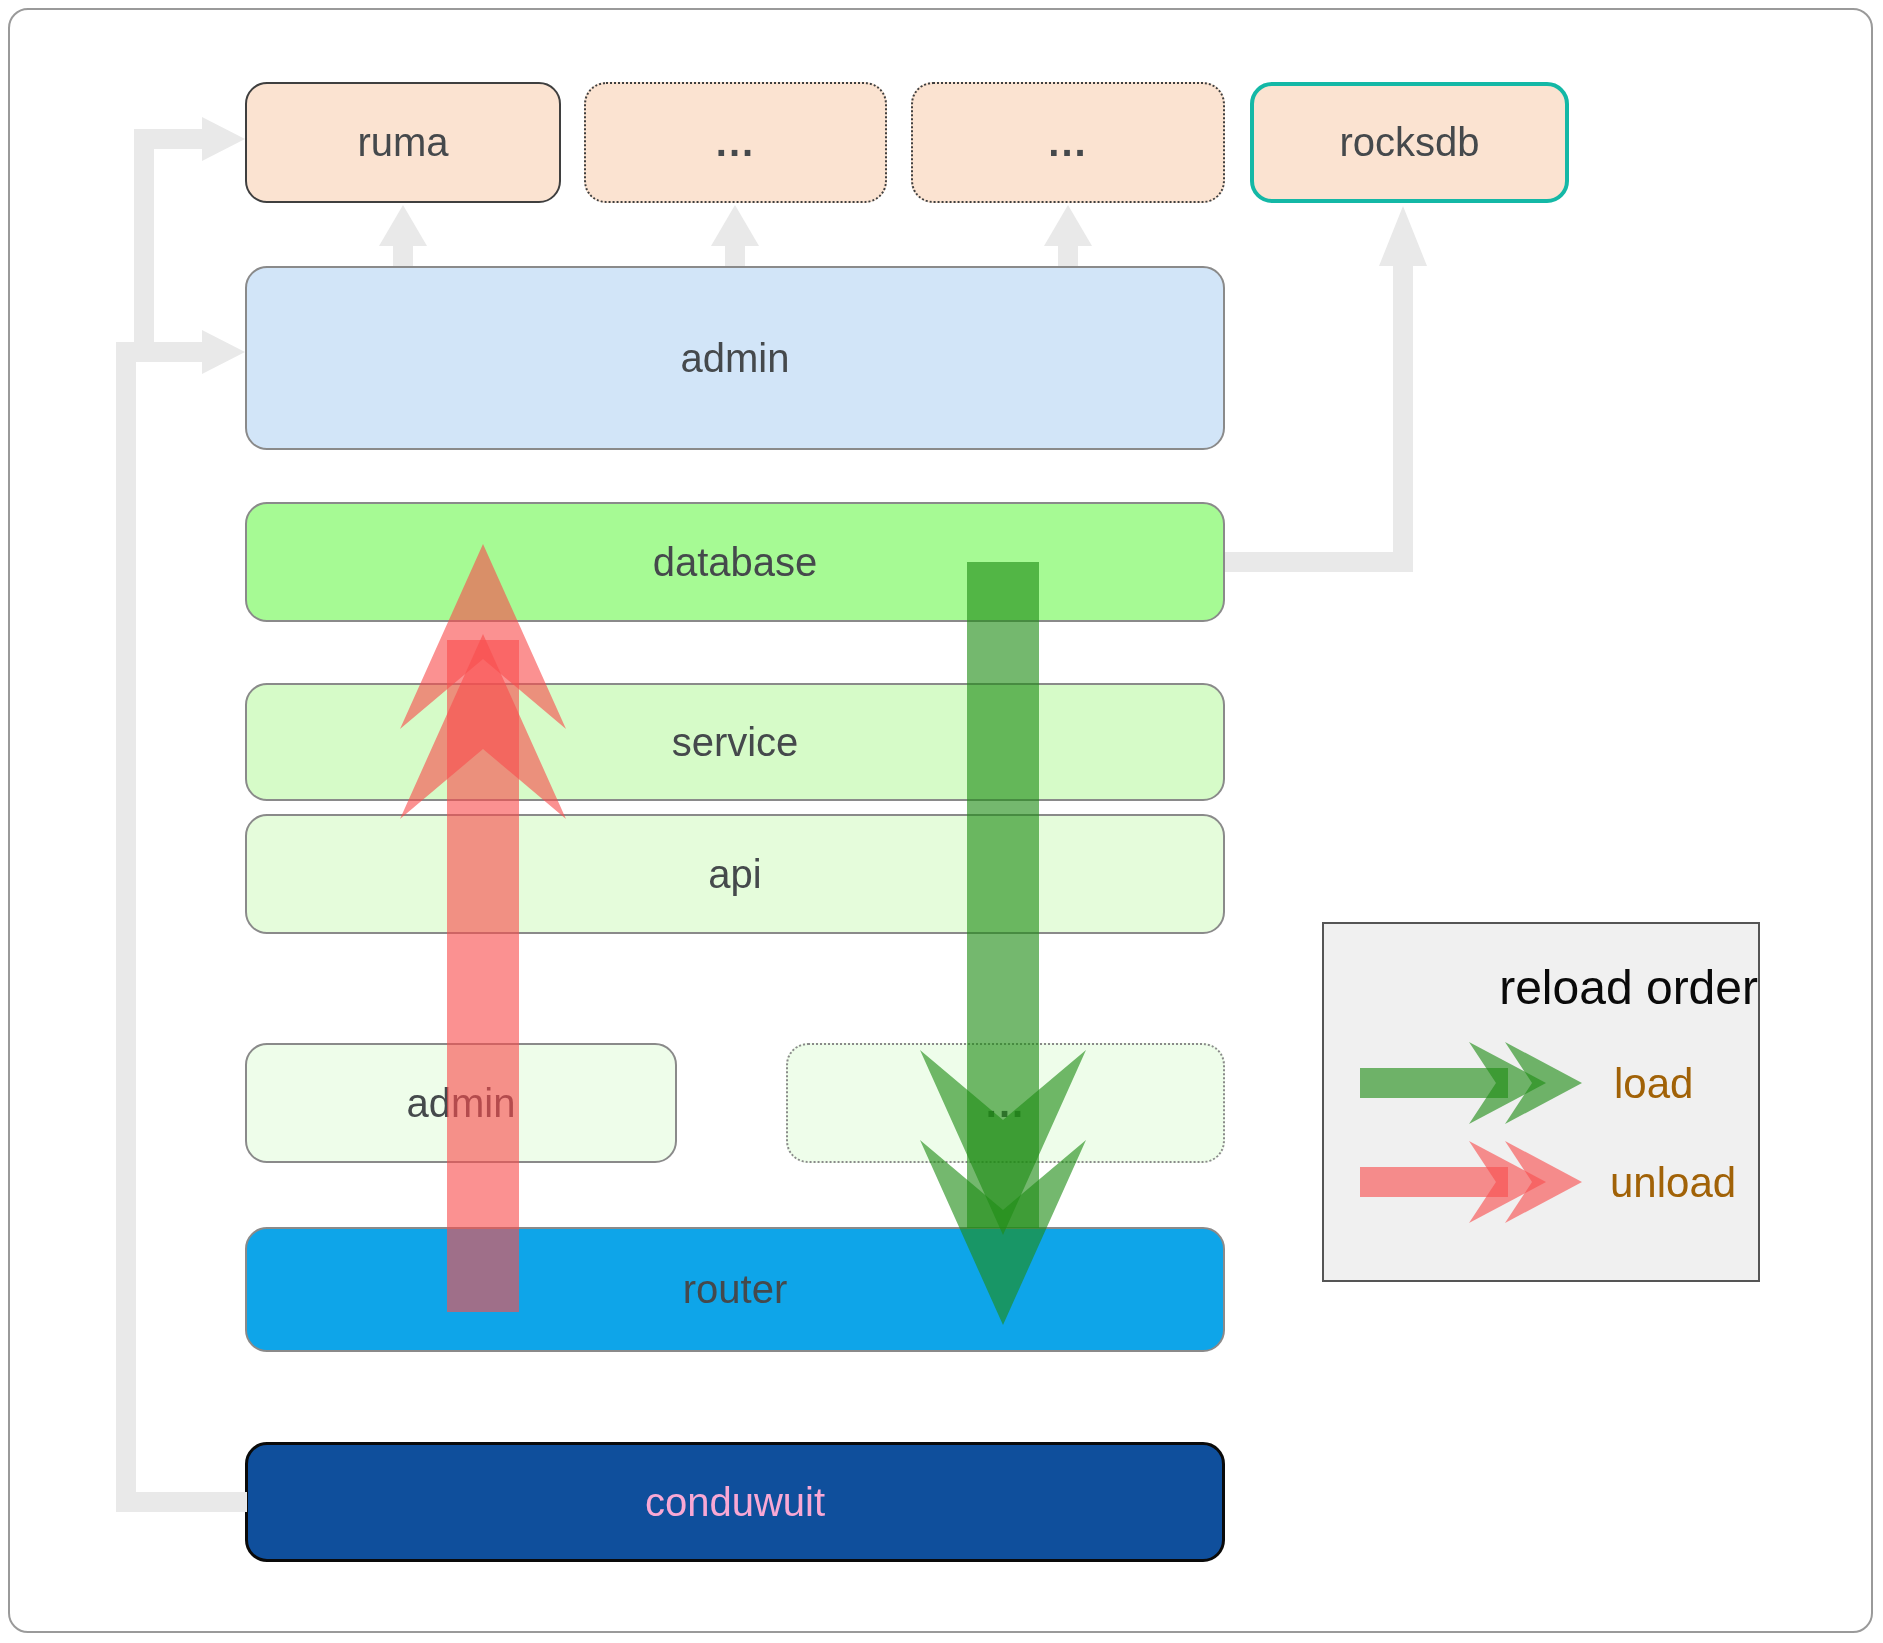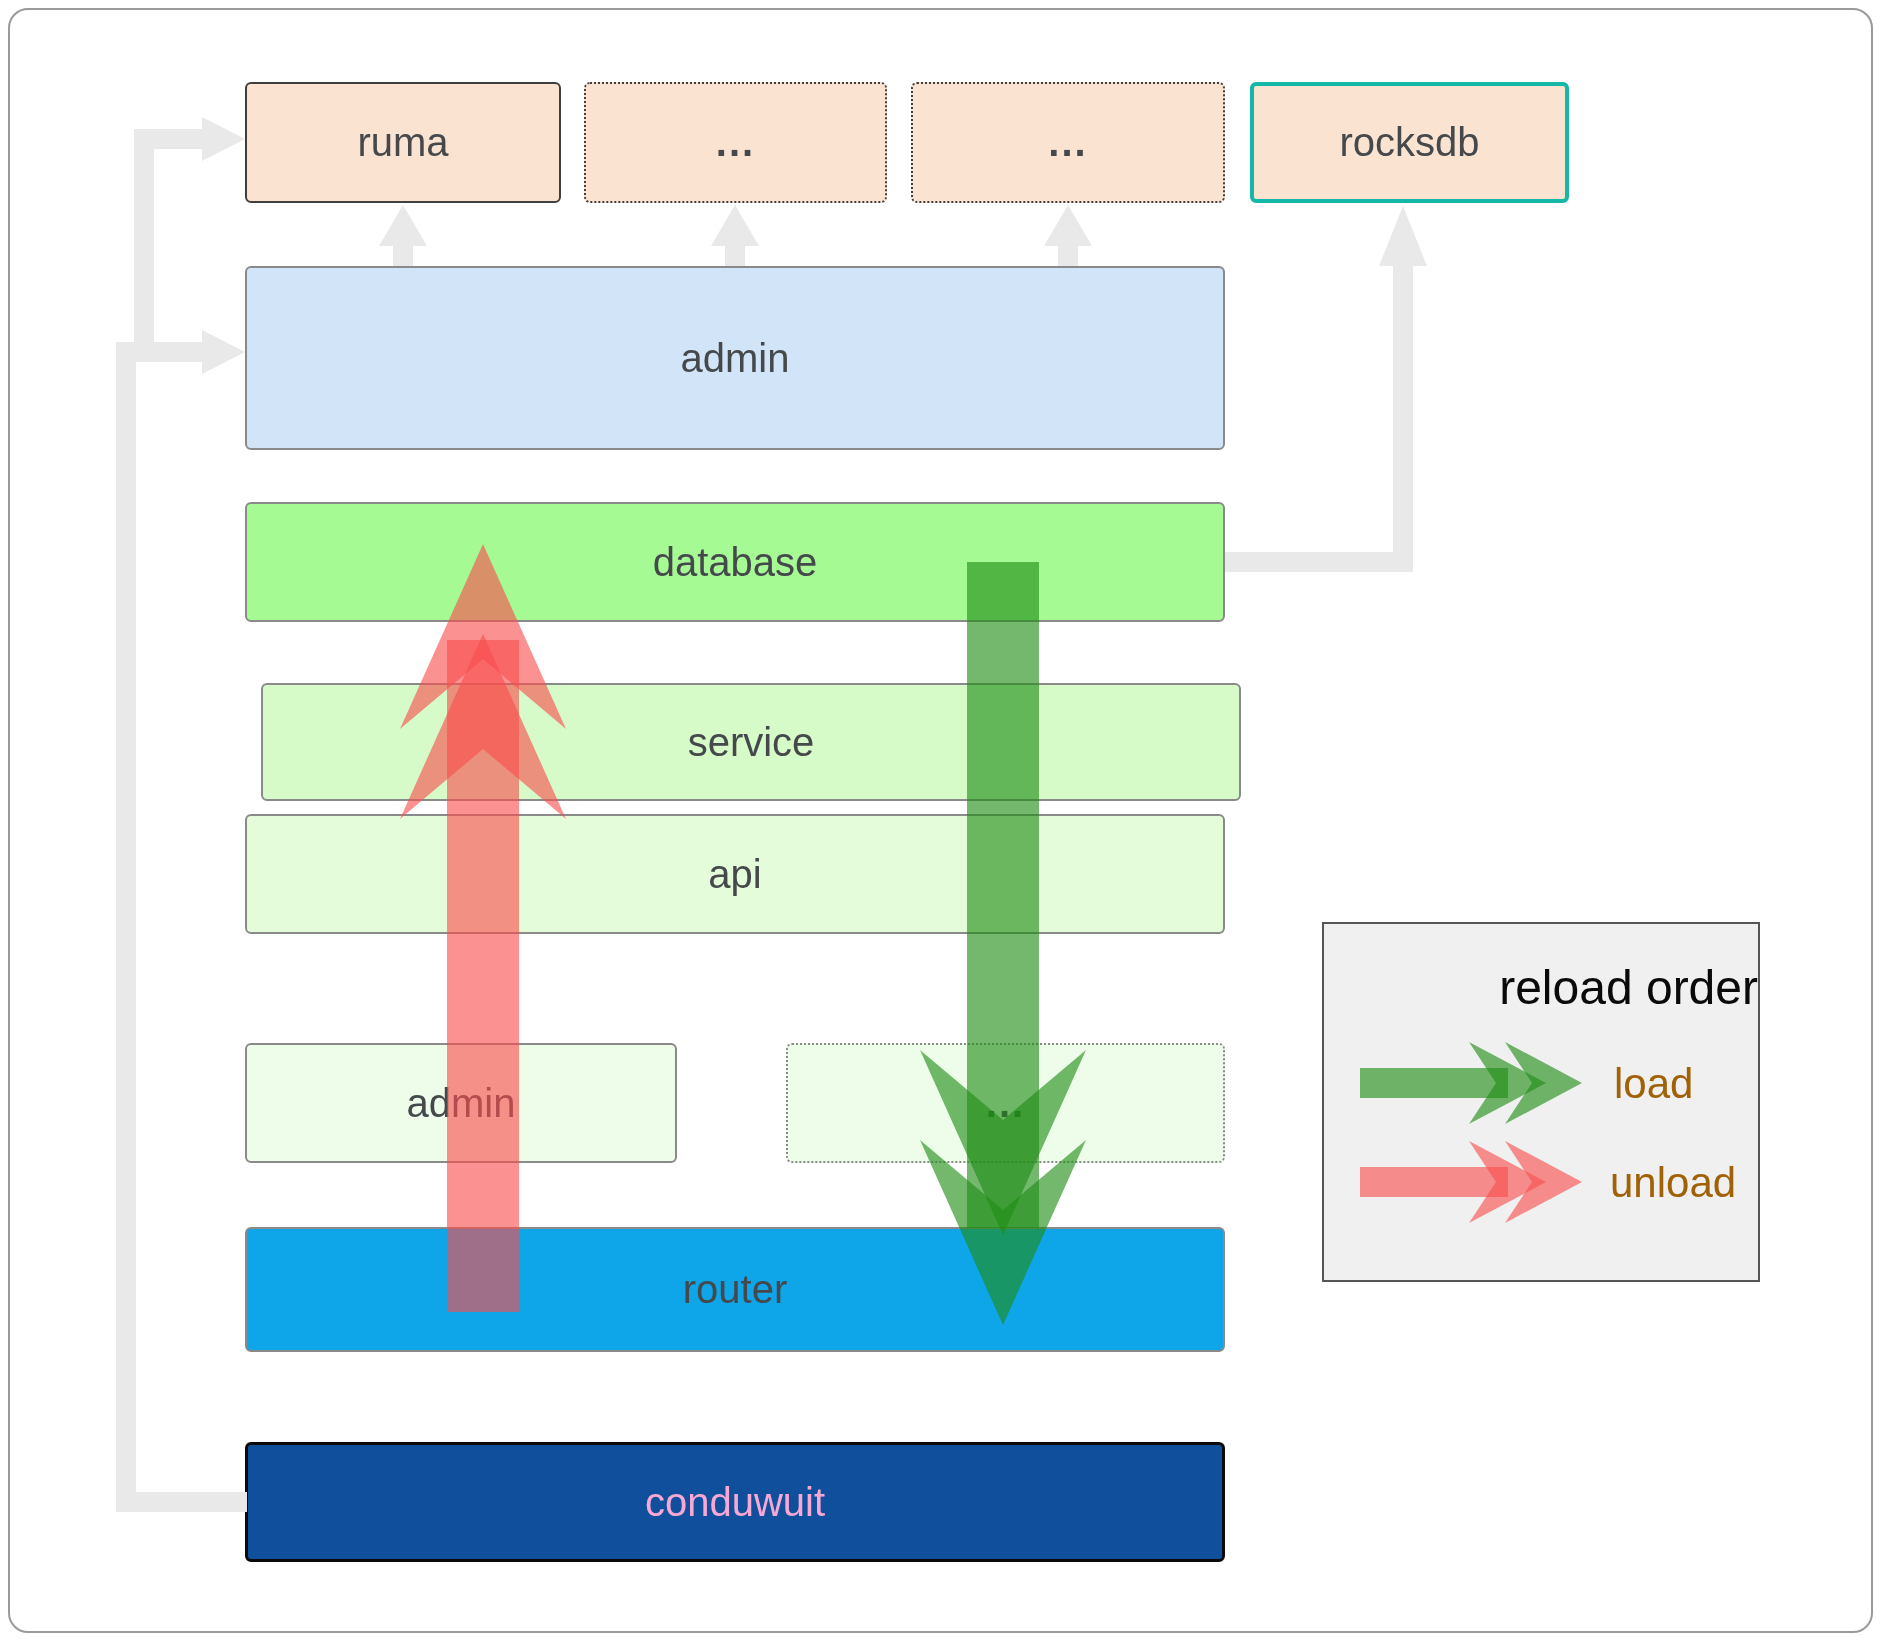--- a/index.html
+++ b/index.html
@@ -6,33 +6,33 @@
   .stage{
     position:relative;width:1883px;height:1643px;overflow:hidden;
     font-family:"Liberation Sans","DejaVu Sans",sans-serif;
     background:#fff;
   }
   .frame{
     position:absolute;left:8px;top:8px;width:1861px;height:1621px;
     border:2px solid #9a9a9a;border-radius:20px;background:#fff;
   }
   .node{
-    position:absolute;box-sizing:border-box;border-radius:6px;
+    position:absolute;box-sizing:border-box;border-radius:22px;
     display:flex;align-items:center;justify-content:center;
     font-size:40px;color:var(--label-color);
   }
   
   .node.ruma      {left:245px;top:82px;width:316px;height:121px;background:var(--peach-fill);border:2px solid #3f3f3f;}
   .node.etop1     {left:584px;top:82px;width:303px;height:121px;background:var(--peach-fill);border:2px dotted #3f3f3f;}
   .node.etop2     {left:911px;top:82px;width:314px;height:121px;background:var(--peach-fill);border:2px dotted #3f3f3f;}
   .node.rocksdb   {left:1250px;top:82px;width:319px;height:121px;background:var(--peach-fill);border:4px solid #14b8a6;}
   
   .node.core      {left:245px;top:266px;width:980px;height:184px;background:var(--core-fill);border:2px solid #8a8a8a;}
   .node.database  {left:245px;top:502px;width:980px;height:120px;background:var(--database-fill);border:2px solid #8a8a8a;}
-  .node.service   {left:245px;top:683px;width:980px;height:118px;background:var(--service-fill);border:2px solid #8a8a8a;margin-left:16px;}
+  .node.service   {left:245px;top:683px;width:980px;height:118px;background:var(--service-fill);border:2px solid #8a8a8a;}
   .node.api       {left:245px;top:814px;width:980px;height:120px;background:var(--api-fill);border:2px solid #8a8a8a;}
   .node.admin     {left:245px;top:1043px;width:432px;height:120px;background:var(--admin-fill);border:2px solid #8a8a8a;}
   .node.eadmin    {left:786px;top:1043px;width:439px;height:120px;background:var(--admin-fill);border:2px dotted #8a8a8a;}
   .node.router    {left:245px;top:1227px;width:980px;height:125px;background:#0ea5e9;border:2px solid #8a8a8a;}
   .node.conduwuit {left:245px;top:1442px;width:980px;height:120px;background:var(--conduwuit-fill);border:3px solid #0a0a0a;color:#f9a8d4;}
   .dots{font-weight:bold;letter-spacing:2px;}
   
   .legend{
     position:absolute;left:1322px;top:922px;width:438px;height:360px;
     box-sizing:border-box;background:var(--legend-bg);border:2px solid #555;

